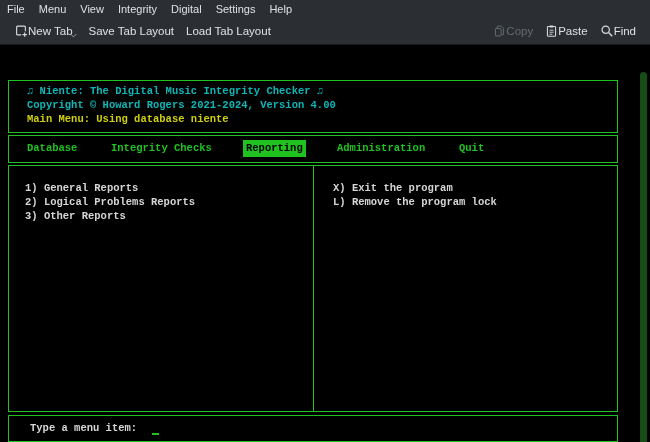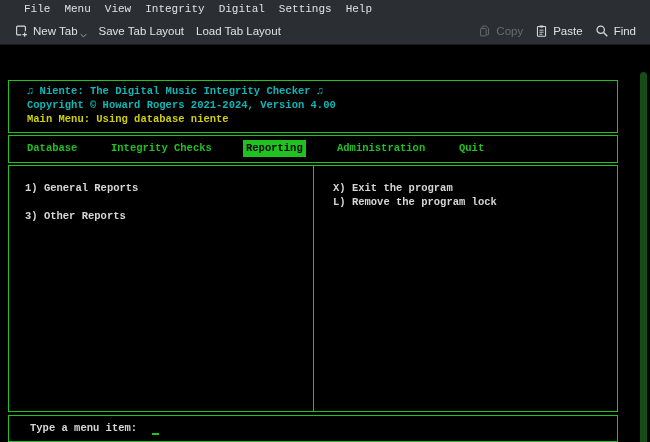--- a/index.html
+++ b/index.html
@@ -15,32 +15,32 @@
   html,body{margin:0;padding:0}
   body{
     width:650px;height:442px;overflow:hidden;background:#000;
     font-family:"Liberation Sans", sans-serif;
     -webkit-font-smoothing:antialiased;
   }
 
   
   .menubar{
     height:17px;background:var(--chrome-bg);
-    display:flex;align-items:center;padding-left:17px;font-family:Liberation Mono, monospace;
+    display:flex;align-items:center;padding-left:0;
   }
   .menubar .mitem{
     font-size:11px;color:var(--chrome-text);padding:1px 7px;cursor:default;
   }
   .toolbar{
     height:28px;background:var(--chrome-bg);
     border-bottom:1px solid #17191b;
     display:flex;align-items:center;padding:0 8px;
   }
   .tbtn{
-    display:flex;align-items:center;gap:5px;
+    display:flex;align-items:center;
     font-size:11.5px;color:var(--chrome-text);
     padding:4px 6px;border-radius:3px;white-space:nowrap;
   }
   .tbtn svg{display:block;flex:none}
   .tbtn.disabled{color:var(--chrome-disabled)}
   .tbtn.disabled svg *{stroke:var(--chrome-disabled)}
   .spacer{flex:1}
   .mini-caret{margin-top:9px;margin-left:-3px}
   .chev{margin-left:3px;margin-top:2px}
 
@@ -160,20 +160,21 @@
   <span class="t tab" style="left:27px">Database</span>
   <span class="t tab" style="left:111px">Integrity Checks</span>
   <span class="t tab active" style="left:243px">Reporting</span>
   <span class="t tab" style="left:337px">Administration</span>
   <span class="t tab" style="left:459px">Quit</span>
 
   <div class="box content-box"></div>
   <div class="divider"></div>
 
   <span class="t white" style="left:25px;top:113px">1) General Reports</span>
+  <span class="t white" style="left:25px;top:127px">2) Logical Problems Reports</span>
   <span class="t white" style="left:25px;top:141px">3) Other Reports</span>
 
   <span class="t white" style="left:333px;top:113px">X) Exit the program</span>
   <span class="t white" style="left:333px;top:127px">L) Remove the program lock</span>
 
   <div class="box prompt-box"></div>
   <span class="t white" style="left:30px;top:353px">Type a menu item:</span>
   <div class="cursor"></div>
 
   <div class="scrollbar">

